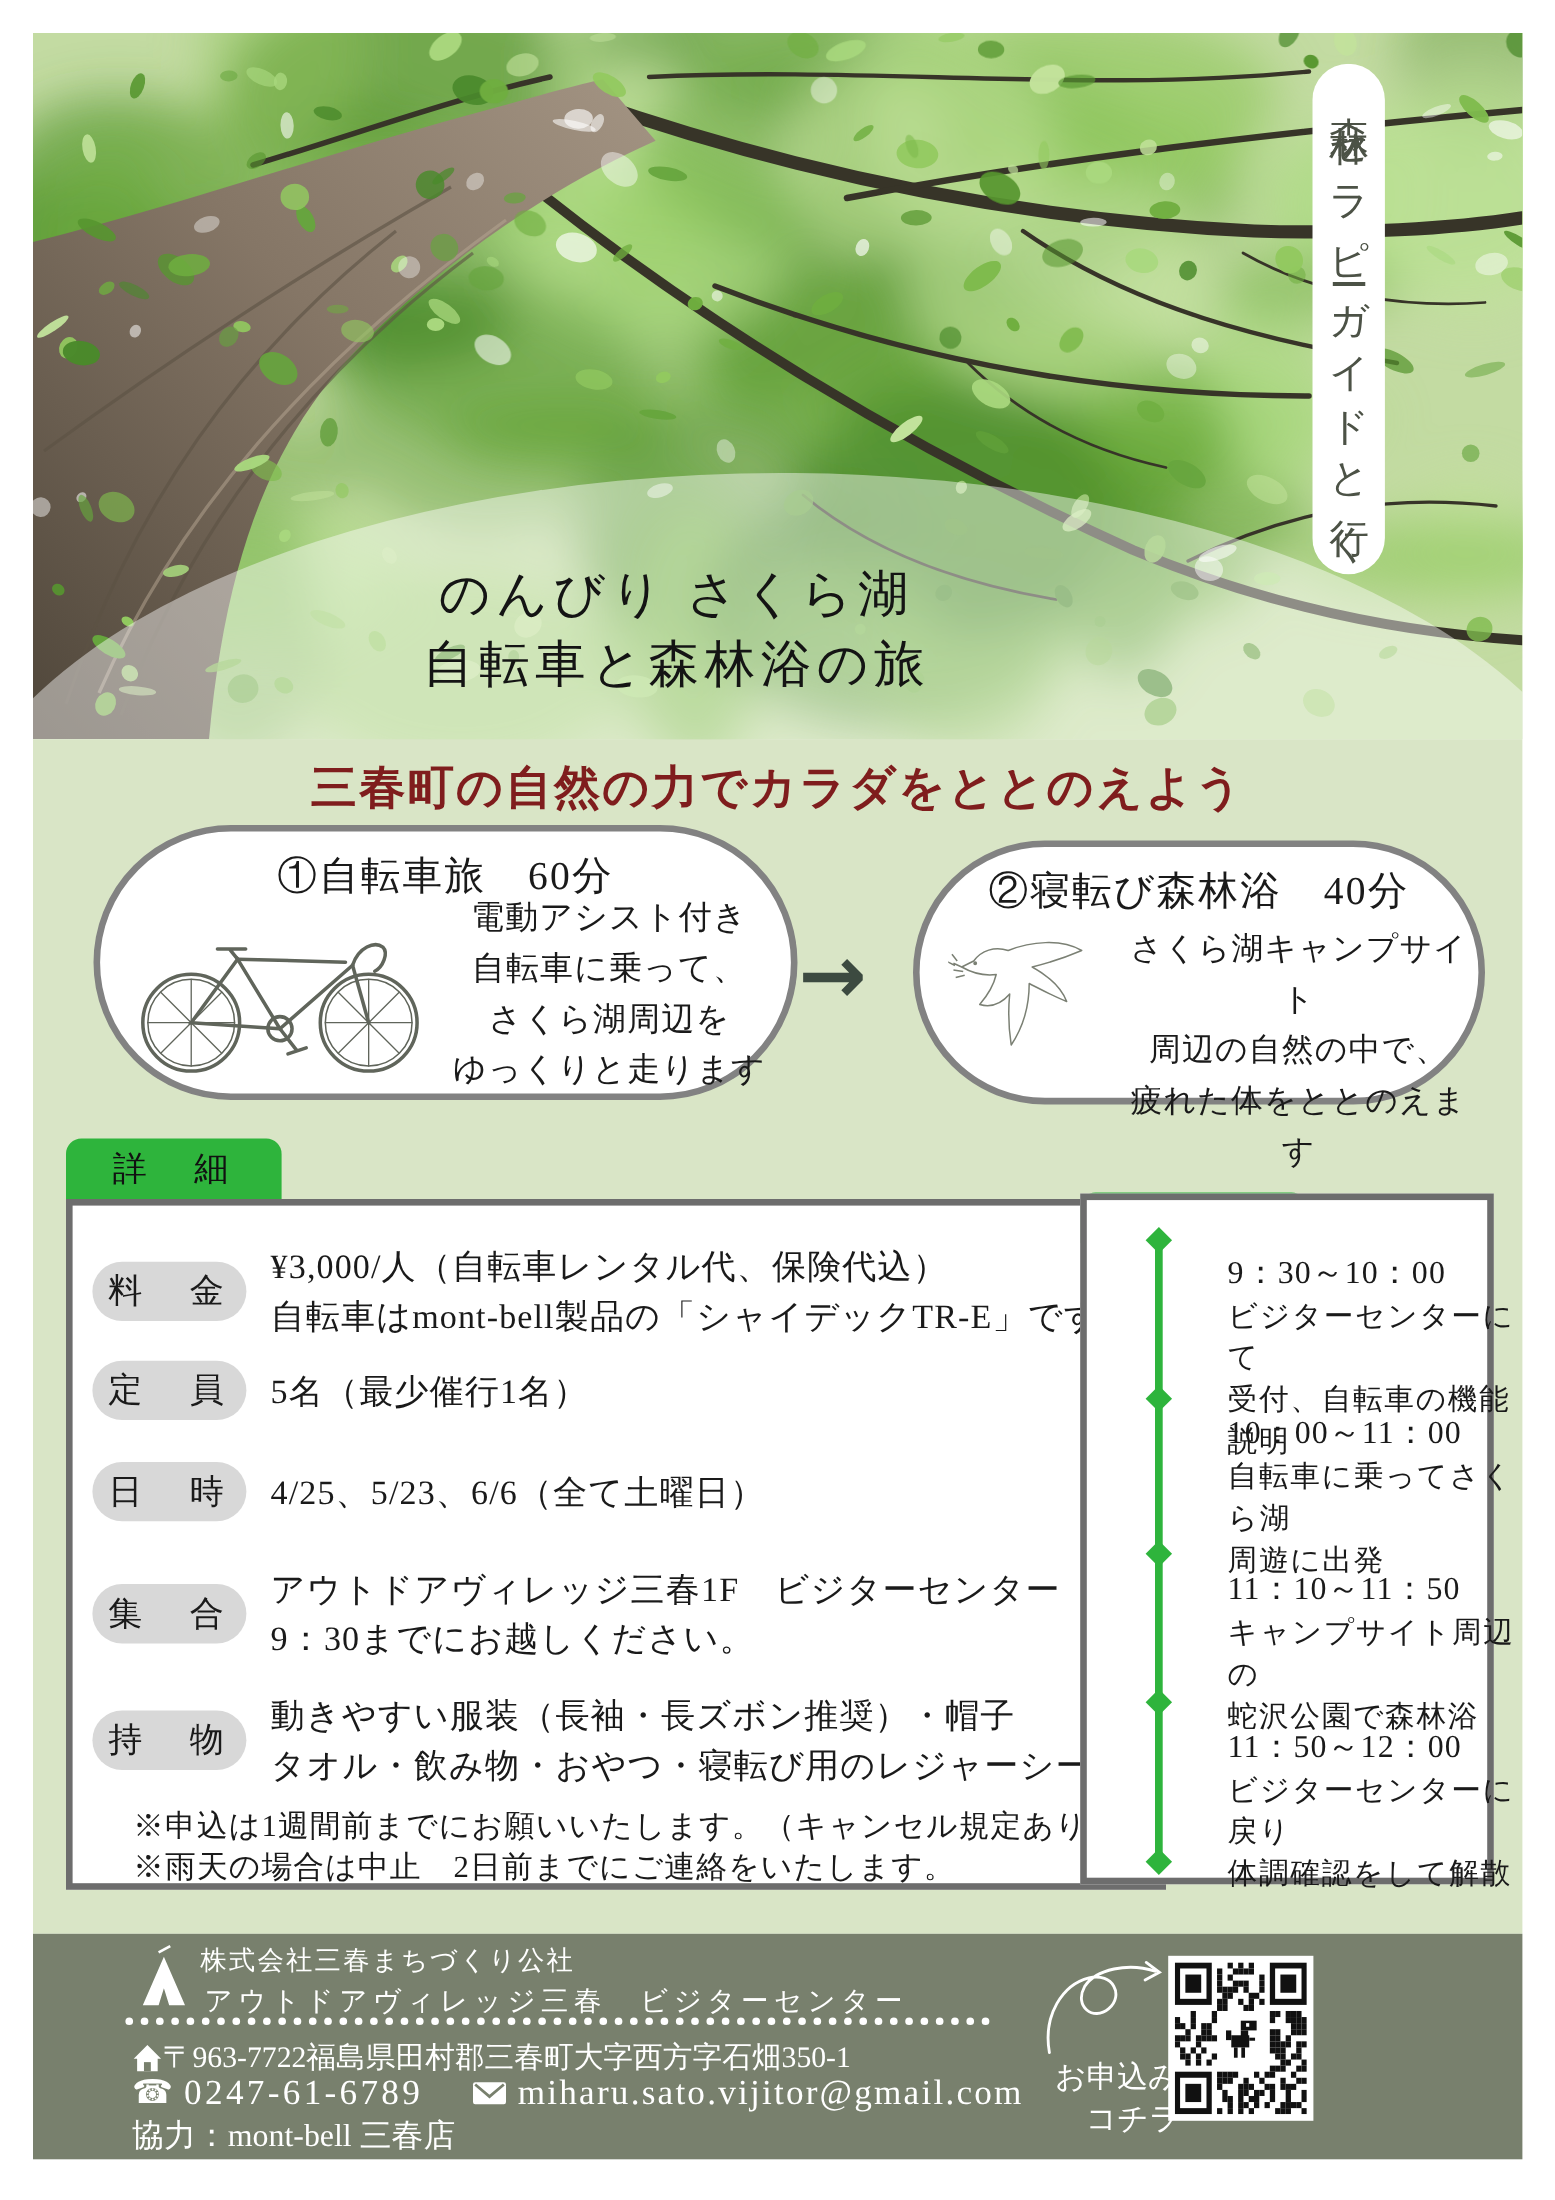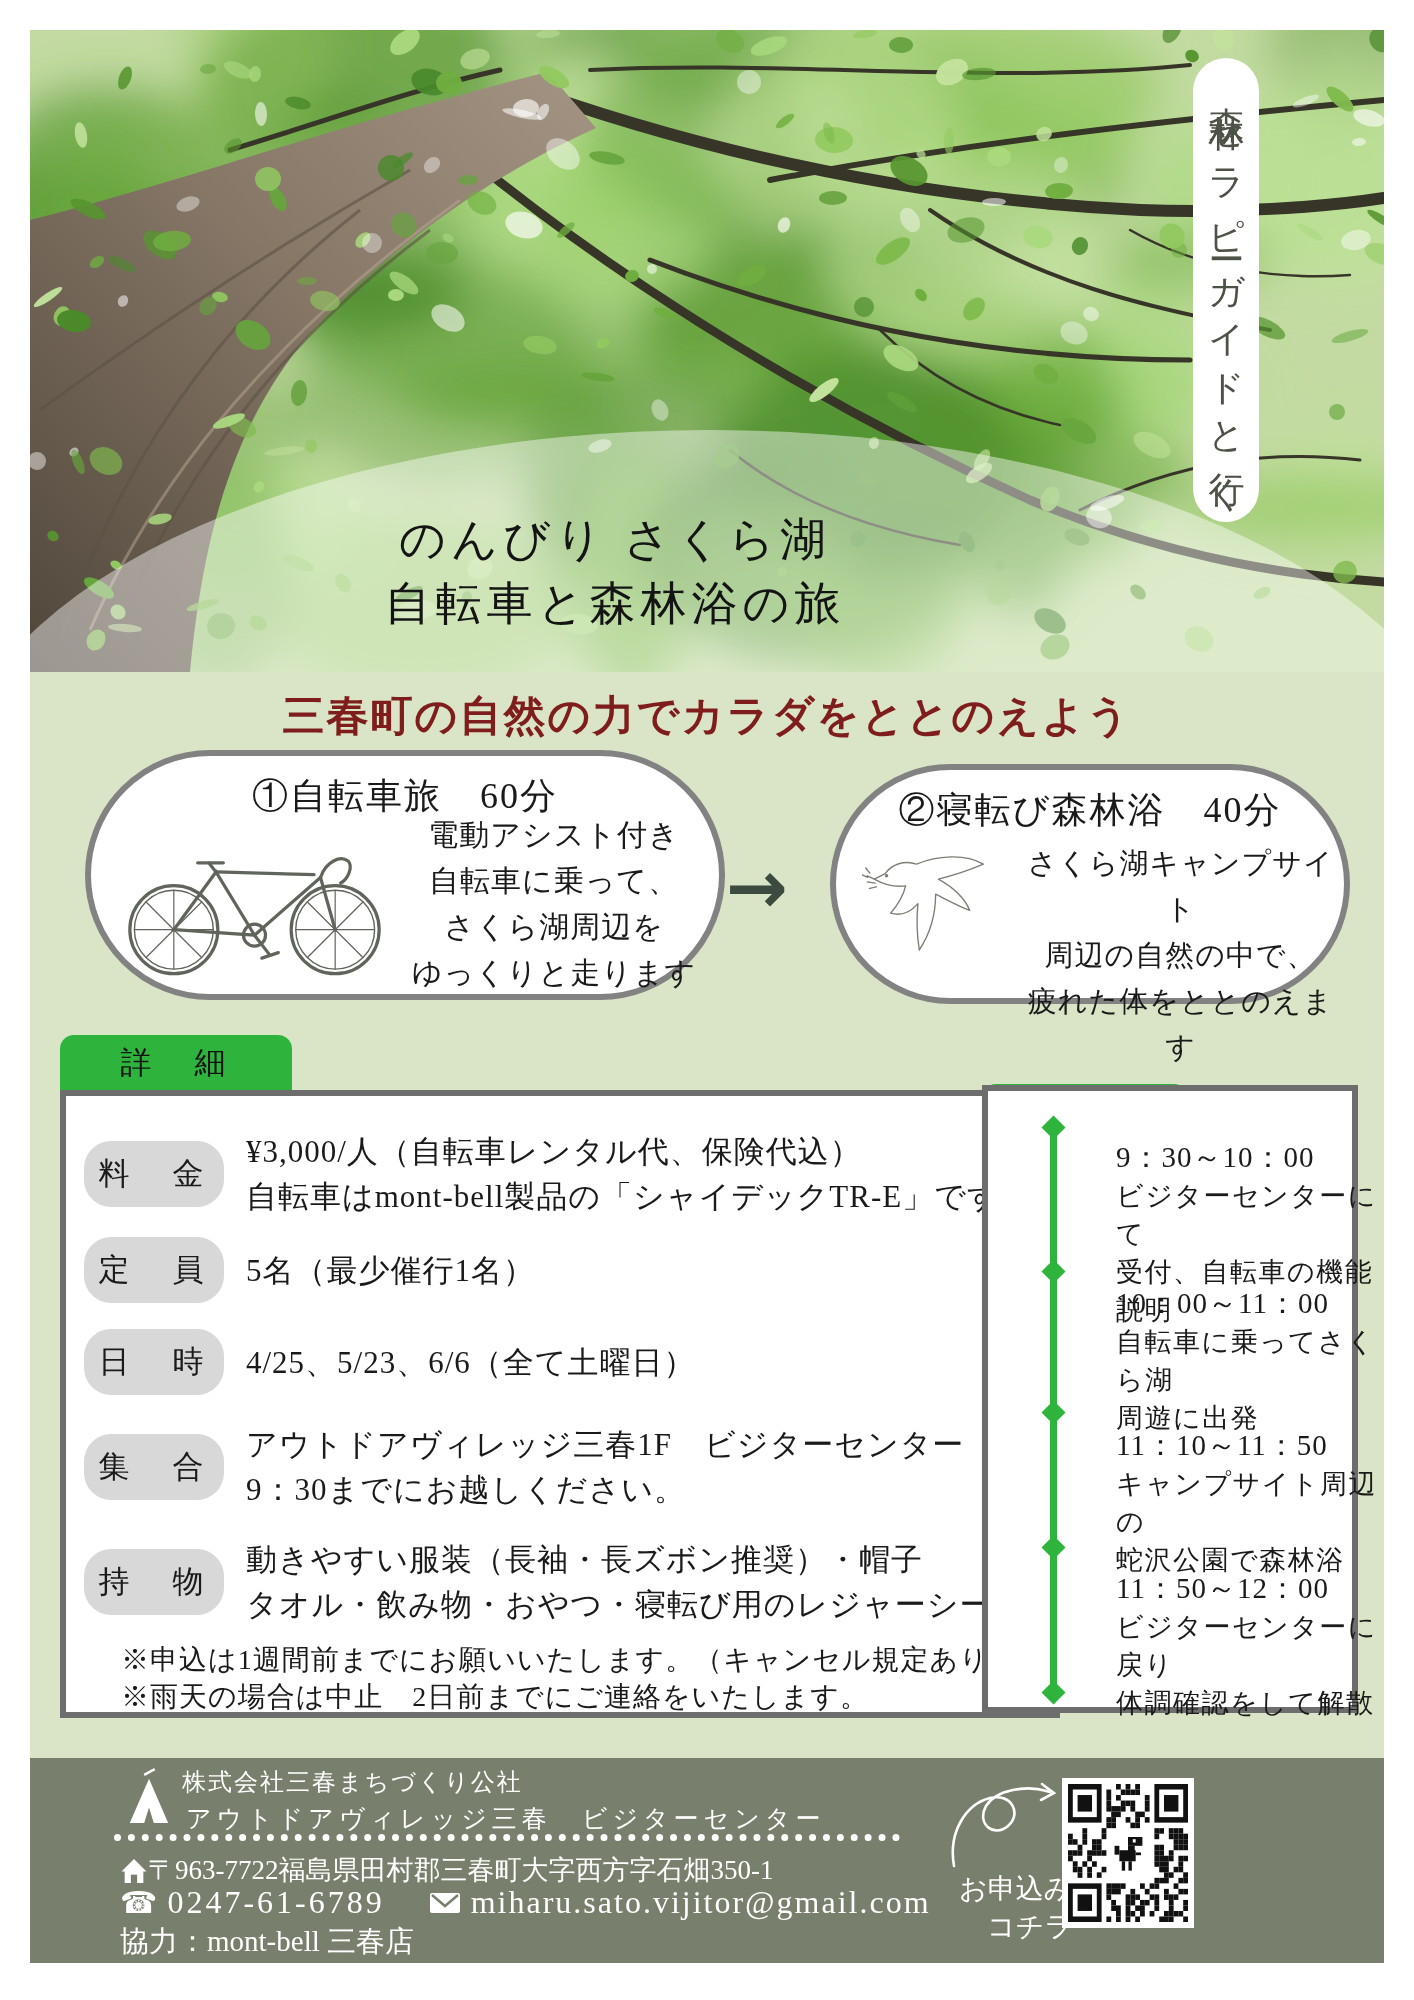--- a/index.html
+++ b/index.html
@@ -31,28 +31,28 @@
   .b1 .blines{position:absolute;left:298px;top:56px;width:330px;text-align:center;
         font-size:30px;line-height:46px;letter-spacing:1px;}
   .b2 .art{position:absolute;left:26px;top:60px;}
   .b2 .blines{position:absolute;left:182px;top:70px;width:325px;text-align:center;
         font-size:29px;line-height:46px;letter-spacing:1px;}
   .flow-arrow{position:absolute;left:696px;top:172px;font-size:74px;font-weight:bold;color:#3c4a40;
         font-family:"DejaVu Sans","Liberation Sans",sans-serif;}
 
   .tab{position:absolute;background:#2eb43c;color:#111;display:flex;align-items:center;
         justify-content:center;border-radius:14px 14px 0 0;}
-  .tab-details{left:30px;top:363px;width:232px;height:56px;font-size:31px;letter-spacing:6px;}
+  .tab-details{left:30px;top:363px;width:196px;height:56px;font-size:31px;letter-spacing:6px;}
   .tab-schedule{left:952px;top:368px;width:206px;height:46px;font-size:30px;letter-spacing:3px;margin-top:44px;}
   .box{position:absolute;background:#ffffff;border:6px solid #6d6d6d;box-sizing:border-box;}
   .details-box{left:30px;top:418px;width:1000px;height:628px;}
   .schedule-box{left:952px;top:413px;width:376px;height:628px;}
 
   .drow{position:absolute;left:18px;display:flex;align-items:center;}
-  .pill{width:140px;min-width:140px;height:66px;border-radius:27px;background:#d8d8d8;
+  .pill{width:140px;min-width:140px;height:54px;border-radius:27px;background:#d8d8d8;
         display:flex;align-items:center;justify-content:center;font-size:31px;letter-spacing:6px;
         margin-right:22px;color:#1a1a1a;}
   .dlines{font-size:31px;line-height:45px;letter-spacing:1px;}
   .dnote{position:absolute;left:55px;font-size:28px;letter-spacing:1px;}
 
   .tl-line{position:absolute;left:62px;top:36px;width:7px;height:572px;background:#2eb43c;}
   .dia{position:absolute;left:57px;width:17px;height:17px;background:#2eb43c;transform:rotate(45deg);}
   .sitem{position:absolute;left:96px;width:272px;font-size:27px;line-height:38px;letter-spacing:1.5px;margin-left:32px;}
   .stime{font-size:29px;letter-spacing:1px;line-height:40px;}
 

